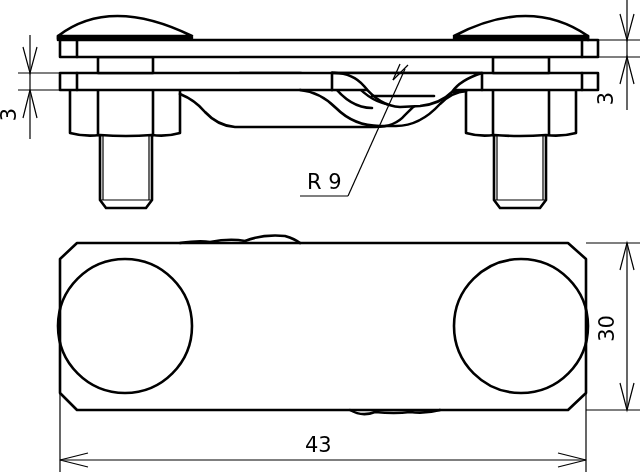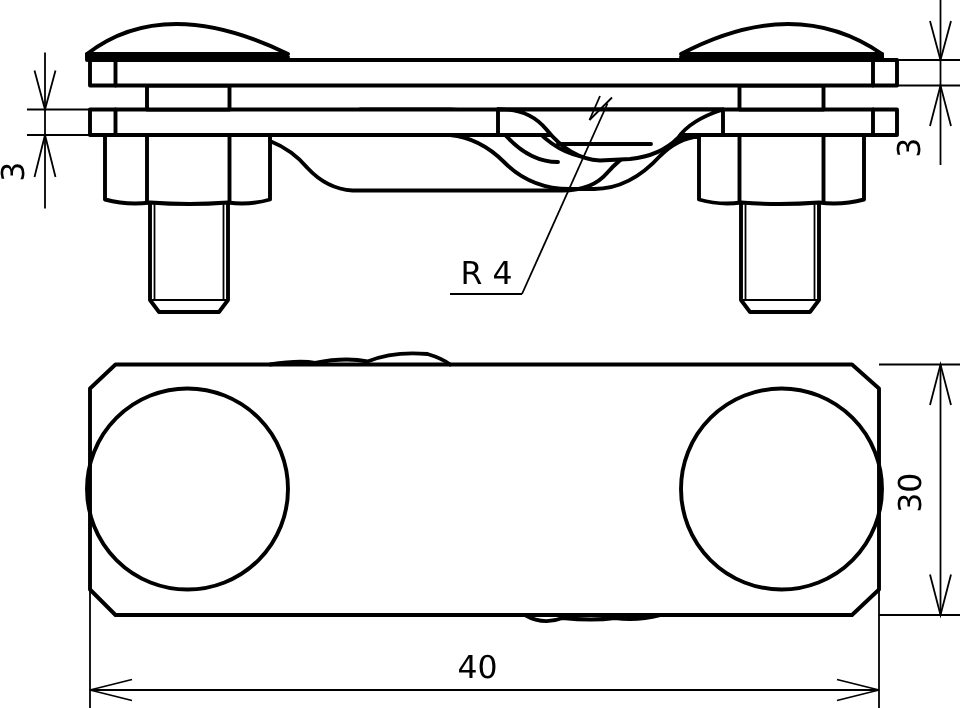--- a/index.html
+++ b/index.html
@@ -134,17 +134,17 @@
       <polyline class="thin" points="88,453 60,460 88,467"></polyline>
       <polyline class="thin" points="558,453 586,460 558,467"></polyline>
     </g>
   </g>
 </svg>
 
 <div class="overlay-text" style="left:3px; top:104px; transform: rotate(-90deg); transform-origin: center;">3</div>
 
 <div class="overlay-text" style="left:600px; top:88px; transform: rotate(-90deg); transform-origin: center;">3</div>
 
-<div class="overlay-text" style="left:307px; top:172px;">R 4</div>
+<div class="overlay-text" style="left:307px; top:172px;">R 9</div>
 
 <div class="overlay-text" style="left:594px; top:318px; transform: rotate(-90deg); transform-origin: center;">30</div>
 
-<div class="overlay-text" style="left:305px; top:435px;">40</div>
+<div class="overlay-text" style="left:305px; top:435px;">43</div>
 
 </body></html>

